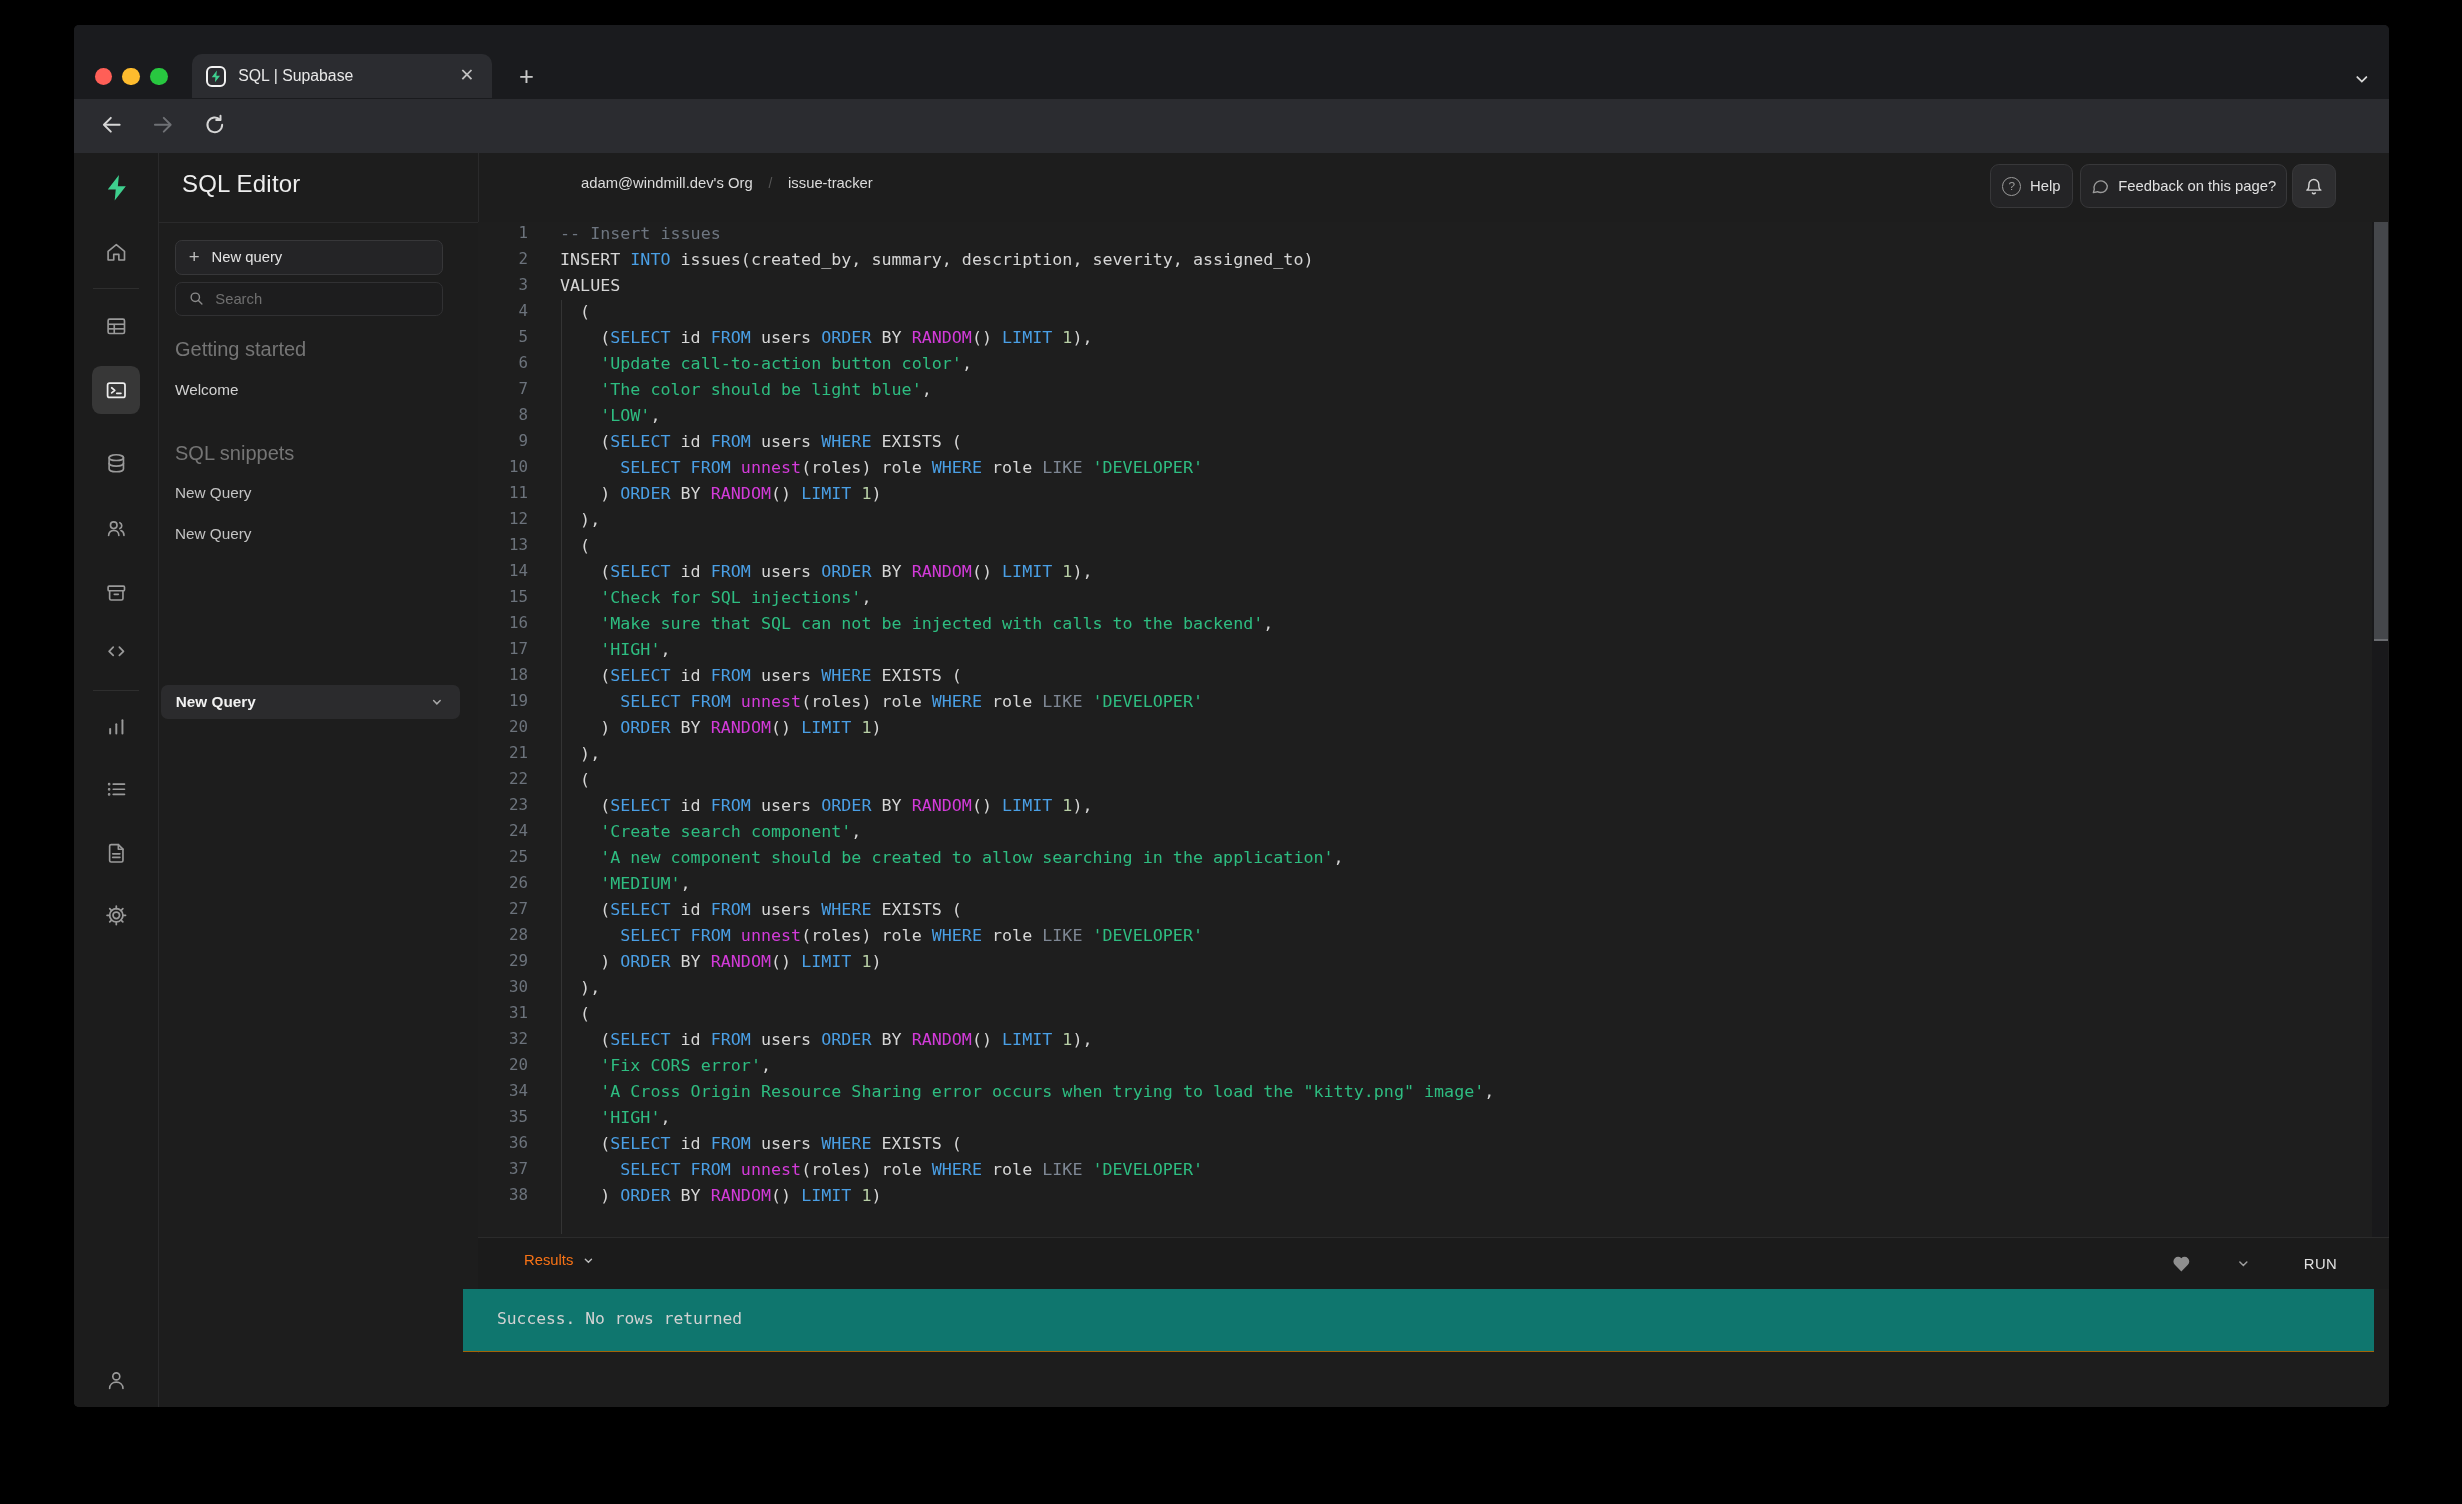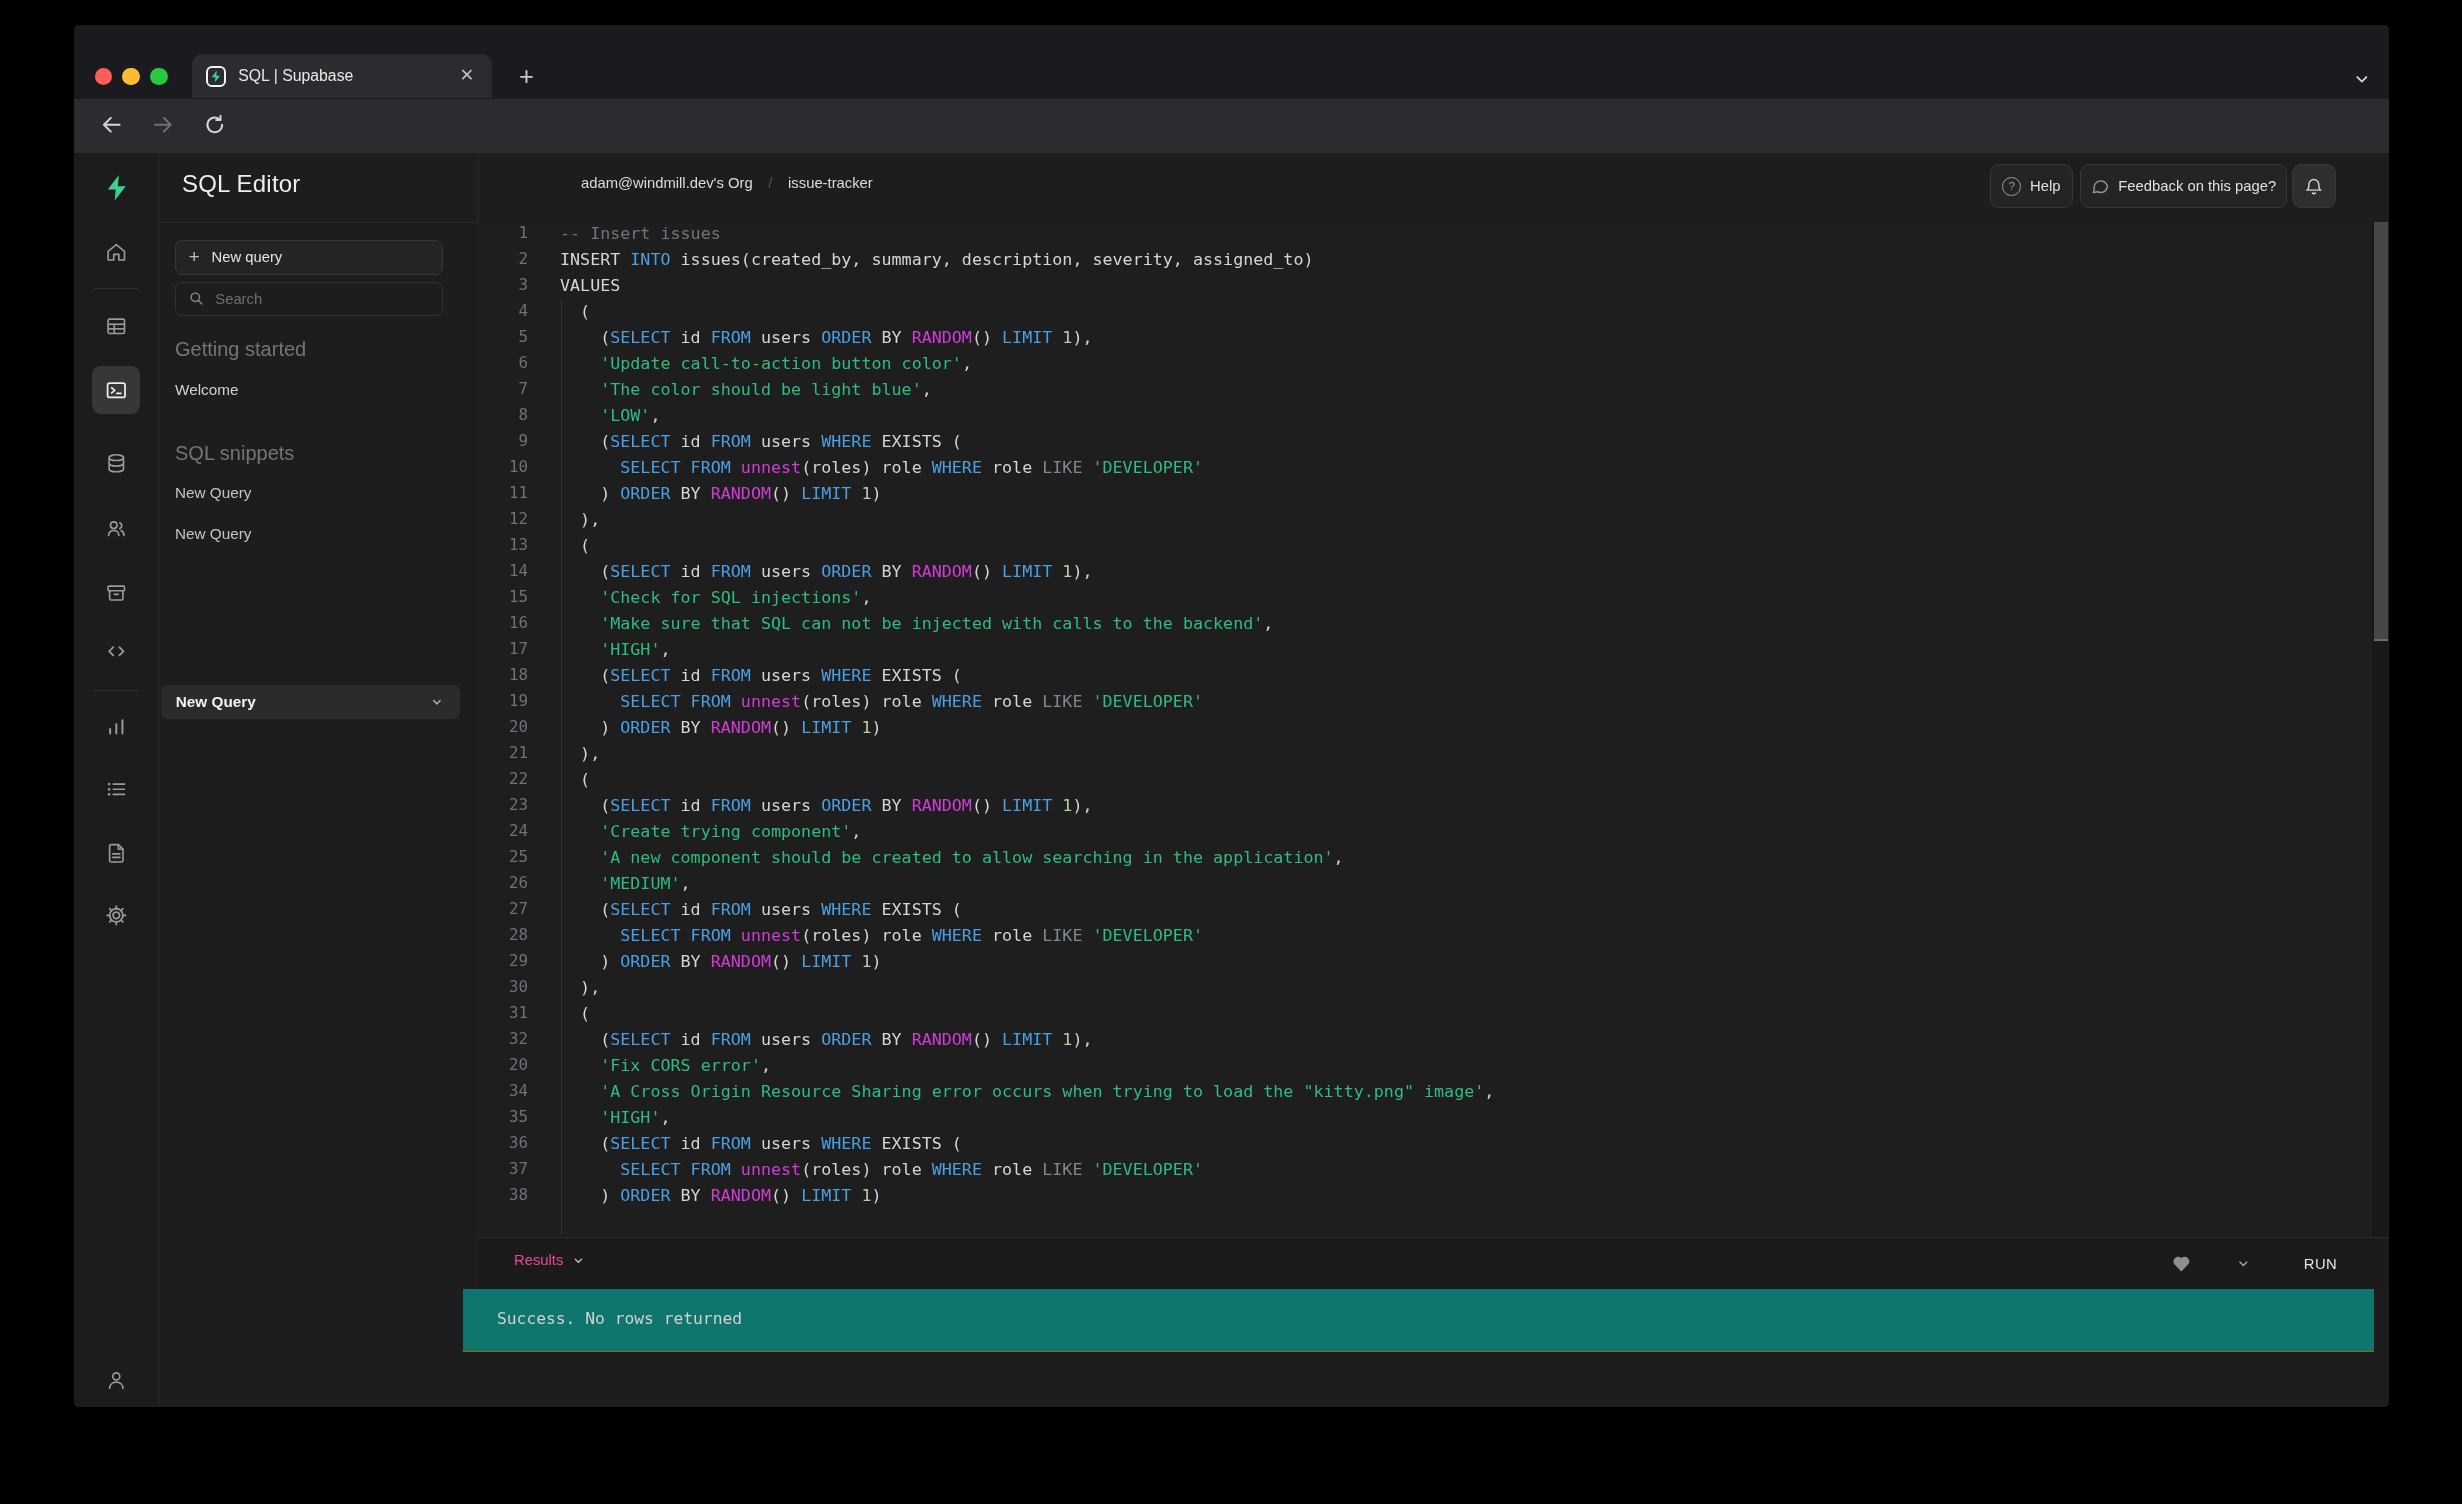--- a/index.html
+++ b/index.html
@@ -90,21 +90,21 @@
   .tk-w { color:var(--code_default); } .tk-b { color:var(--code_keyword); } .tk-m { color:var(--code_function); }
   .tk-s { color:var(--code_string); } .tk-c { color:var(--code_comment); } .tk-g { color:var(--code_operator); }
   .tk-n { color:var(--code_number); }
   .cursor { display:inline-block; width:2px; height:19.7px; background:#d8d8d8; vertical-align:middle; margin-left:1px; }
   .indent-guide { position:absolute; left:83px; top:78px; width:1px; height:934px; background:#343434; }
   .ed-scroll-track { position:absolute; right:1px; top:0; width:15.8px; height:1015px; background:#19191b; }
   .ed-scroll-thumb { position:absolute; right:0; top:0; width:13.8px; height:419px; background:#45474b; border-bottom:2px solid #6a6c70; }
 
   
   .results-bar { position:absolute; left:404px; top:1084px; width:1911px; height:52px; background:#1b1b1b; border-top:1px solid #2b2b2b; }
-  .results-dd { position:absolute; left:36px; top:14.8px; display:flex; align-items:center; gap:8px; color:#ec4899; font-size:14.8px; }
+  .results-dd { position:absolute; left:46px; top:14.8px; display:flex; align-items:center; gap:8px; color:#f97316; font-size:14.8px; }
   .rb-right { position:absolute; right:44px; top:0; height:52px; display:flex; align-items:center; gap:44px; }
   .run-btn { color:#e2e2e2; font-size:14.8px; font-weight:500; letter-spacing:0.4px; padding:5.9px 7.9px; }
   .results-msg-row { position:absolute; left:389px; top:1136px; width:1911px; height:63px; background:#0f766e; border-bottom:1px solid #a16207; }
   .results-msg { position:absolute; left:34px; top:20.7px; color:#d2d2d2; font-family:"DejaVu Sans Mono", monospace; font-size:16.3px; }
   .results-filler { position:absolute; left:404px; top:1200px; width:1911px; height:54px; background:#1d1d1d; }
 
   svg { display:block; }
 </style>
 </head>
 <body>
@@ -386,21 +386,21 @@
             <div class="code-line"><span class="ln">14</span><span class="ct"><span class="tk-w">    (</span><span class="tk-b">SELECT</span><span class="tk-w"> id </span><span class="tk-b">FROM</span><span class="tk-w"> users </span><span class="tk-b">ORDER</span><span class="tk-w"> BY </span><span class="tk-m">RANDOM</span><span class="tk-w">() </span><span class="tk-b">LIMIT</span><span class="tk-w"> </span><span class="tk-n">1</span><span class="tk-w">),</span></span></div>
             <div class="code-line"><span class="ln">15</span><span class="ct"><span class="tk-w">    </span><span class="tk-s">'Check for SQL injections'</span><span class="tk-w">,</span></span></div>
             <div class="code-line"><span class="ln">16</span><span class="ct"><span class="tk-w">    </span><span class="tk-s">'Make sure that SQL can not be injected with calls to the backend'</span><span class="tk-w">,</span></span></div>
             <div class="code-line"><span class="ln">17</span><span class="ct"><span class="tk-w">    </span><span class="tk-s">'HIGH'</span><span class="tk-w">,</span></span></div>
             <div class="code-line"><span class="ln">18</span><span class="ct"><span class="tk-w">    (</span><span class="tk-b">SELECT</span><span class="tk-w"> id </span><span class="tk-b">FROM</span><span class="tk-w"> users </span><span class="tk-b">WHERE</span><span class="tk-w"> EXISTS (</span></span></div>
             <div class="code-line"><span class="ln">19</span><span class="ct"><span class="tk-w">      </span><span class="tk-b">SELECT</span><span class="tk-w"> </span><span class="tk-b">FROM</span><span class="tk-w"> </span><span class="tk-m">unnest</span><span class="tk-w">(roles) role </span><span class="tk-b">WHERE</span><span class="tk-w"> role </span><span class="tk-g">LIKE</span><span class="tk-w"> </span><span class="tk-s">'DEVELOPER'</span></span></div>
             <div class="code-line"><span class="ln">20</span><span class="ct"><span class="tk-w">    ) </span><span class="tk-b">ORDER</span><span class="tk-w"> BY </span><span class="tk-m">RANDOM</span><span class="tk-w">() </span><span class="tk-b">LIMIT</span><span class="tk-w"> </span><span class="tk-n">1</span><span class="tk-w">)</span></span></div>
             <div class="code-line"><span class="ln">21</span><span class="ct"><span class="tk-w">  ),</span></span></div>
             <div class="code-line"><span class="ln">22</span><span class="ct"><span class="tk-w">  (</span></span></div>
             <div class="code-line"><span class="ln">23</span><span class="ct"><span class="tk-w">    (</span><span class="tk-b">SELECT</span><span class="tk-w"> id </span><span class="tk-b">FROM</span><span class="tk-w"> users </span><span class="tk-b">ORDER</span><span class="tk-w"> BY </span><span class="tk-m">RANDOM</span><span class="tk-w">() </span><span class="tk-b">LIMIT</span><span class="tk-w"> </span><span class="tk-n">1</span><span class="tk-w">),</span></span></div>
-            <div class="code-line"><span class="ln">24</span><span class="ct"><span class="tk-w">    </span><span class="tk-s">'Create trying component'</span><span class="tk-w">,</span></span></div>
+            <div class="code-line"><span class="ln">24</span><span class="ct"><span class="tk-w">    </span><span class="tk-s">'Create search component'</span><span class="tk-w">,</span></span></div>
             <div class="code-line"><span class="ln">25</span><span class="ct"><span class="tk-w">    </span><span class="tk-s">'A new component should be created to allow searching in the application'</span><span class="tk-w">,</span></span></div>
             <div class="code-line"><span class="ln">26</span><span class="ct"><span class="tk-w">    </span><span class="tk-s">'MEDIUM'</span><span class="tk-w">,</span></span></div>
             <div class="code-line"><span class="ln">27</span><span class="ct"><span class="tk-w">    (</span><span class="tk-b">SELECT</span><span class="tk-w"> id </span><span class="tk-b">FROM</span><span class="tk-w"> users </span><span class="tk-b">WHERE</span><span class="tk-w"> EXISTS (</span></span></div>
             <div class="code-line"><span class="ln">28</span><span class="ct"><span class="tk-w">      </span><span class="tk-b">SELECT</span><span class="tk-w"> </span><span class="tk-b">FROM</span><span class="tk-w"> </span><span class="tk-m">unnest</span><span class="tk-w">(roles) role </span><span class="tk-b">WHERE</span><span class="tk-w"> role </span><span class="tk-g">LIKE</span><span class="tk-w"> </span><span class="tk-s">'DEVELOPER'</span></span></div>
             <div class="code-line"><span class="ln">29</span><span class="ct"><span class="tk-w">    ) </span><span class="tk-b">ORDER</span><span class="tk-w"> BY </span><span class="tk-m">RANDOM</span><span class="tk-w">() </span><span class="tk-b">LIMIT</span><span class="tk-w"> </span><span class="tk-n">1</span><span class="tk-w">)</span></span></div>
             <div class="code-line"><span class="ln">30</span><span class="ct"><span class="tk-w">  ),</span></span></div>
             <div class="code-line"><span class="ln">31</span><span class="ct"><span class="tk-w">  (</span></span></div>
             <div class="code-line"><span class="ln">32</span><span class="ct"><span class="tk-w">    (</span><span class="tk-b">SELECT</span><span class="tk-w"> id </span><span class="tk-b">FROM</span><span class="tk-w"> users </span><span class="tk-b">ORDER</span><span class="tk-w"> BY </span><span class="tk-m">RANDOM</span><span class="tk-w">() </span><span class="tk-b">LIMIT</span><span class="tk-w"> </span><span class="tk-n">1</span><span class="tk-w">),</span></span></div>
             <div class="code-line"><span class="ln">20</span><span class="ct"><span class="tk-w">    </span><span class="tk-s">'Fix CORS error'</span><span class="tk-w">,</span></span></div>
             <div class="code-line"><span class="ln">34</span><span class="ct"><span class="tk-w">    </span><span class="tk-s">'A Cross Origin Resource Sharing error occurs when trying to load the "kitty.png" image'</span><span class="tk-w">,</span></span></div>

